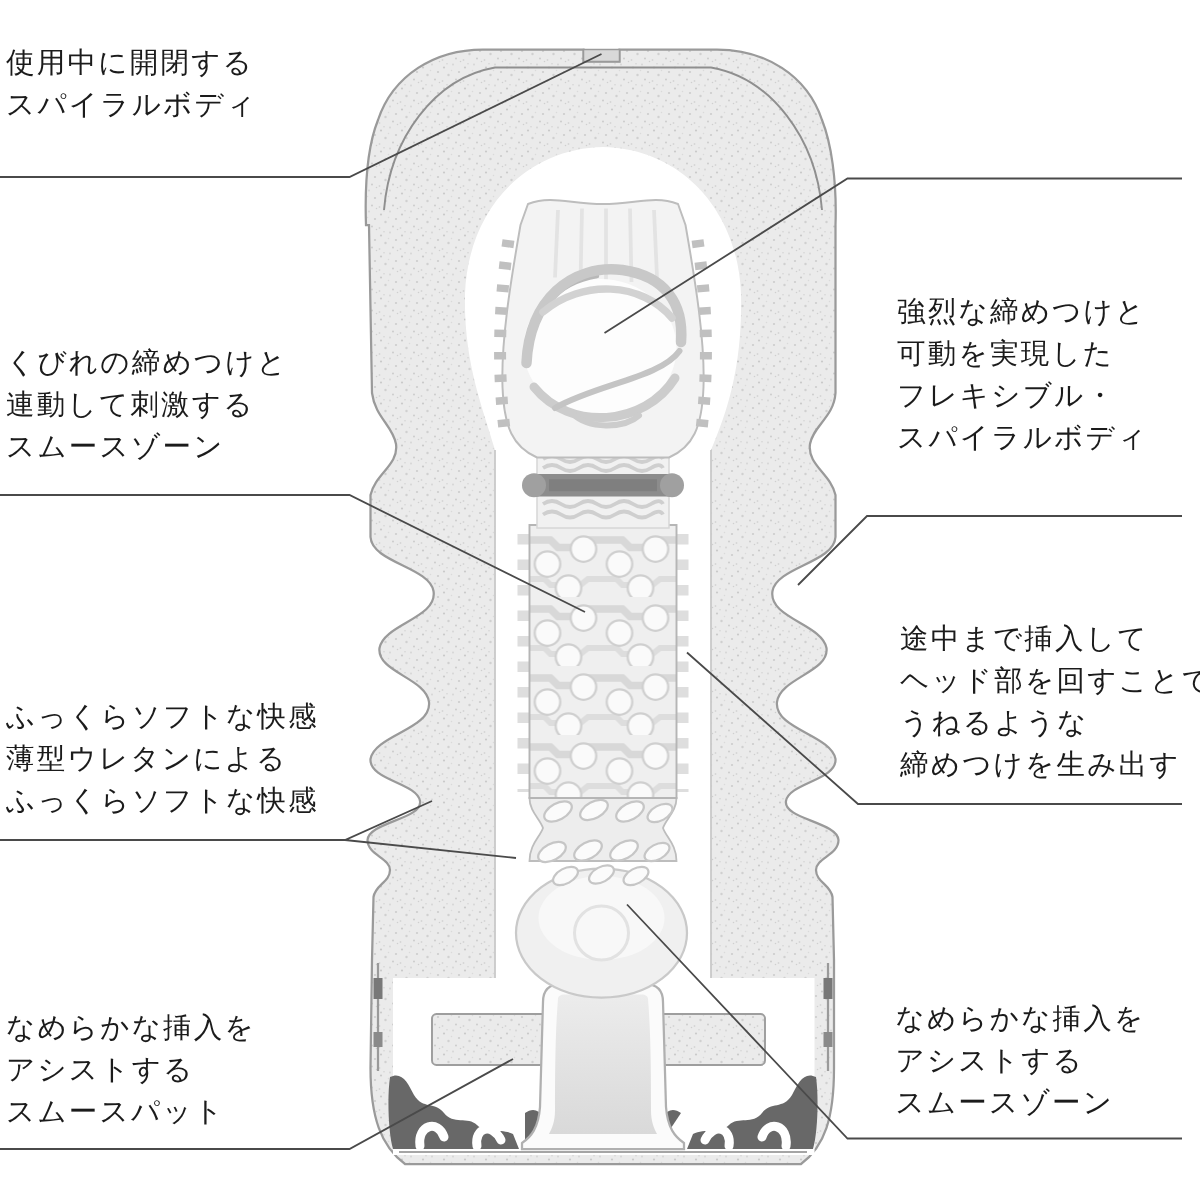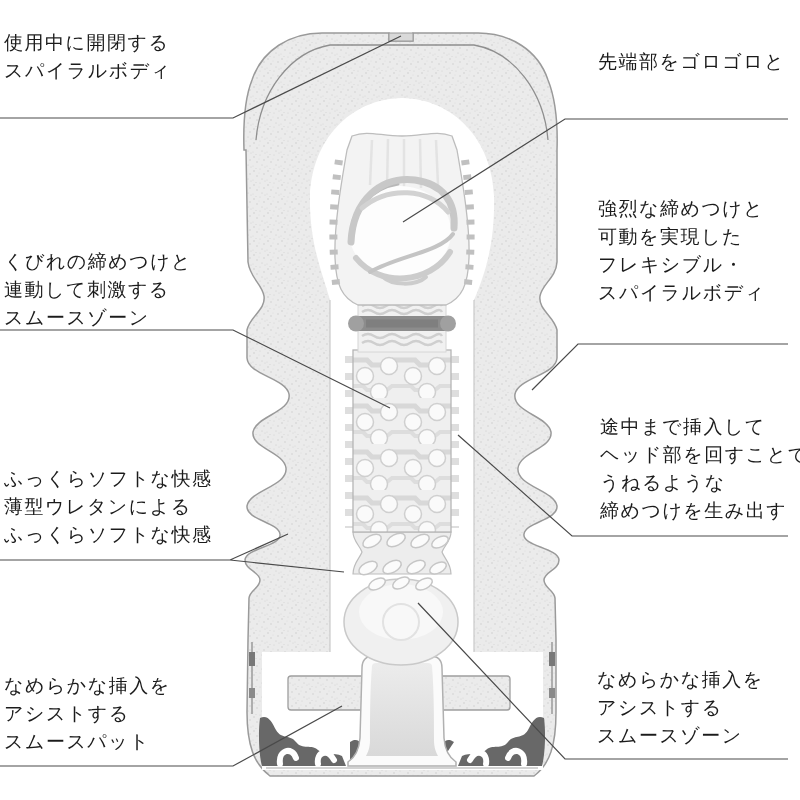--- a/index.html
+++ b/index.html
@@ -235,24 +235,23 @@
     <path d="M788,759 L565,759 L418,603"></path>
   </g>
 </svg>
 
 <div class="label" style="left:4px;top:29px">
   <span class="ln">使用中に開閉する</span>
   <span class="ln">スパイラルボディ</span>
 </div>
 
 <div class="label" style="left:598px;top:48px">
-  <span class="ln">先端部をゴロゴロと</span>
-</div>
-
-<div class="label" style="left:4px;top:248px">
+</div>
+
+<div class="label" style="left:4px;top:229px">
   <span class="ln">くびれの締めつけと</span>
   <span class="ln">連動して刺激する</span>
   <span class="ln">スムースゾーン</span>
 </div>
 
 <div class="label" style="left:598px;top:195px">
   <span class="ln">強烈な締めつけと</span>
   <span class="ln">可動を実現した</span>
   <span class="ln">フレキシブル・</span>
   <span class="ln">スパイラルボディ</span>

